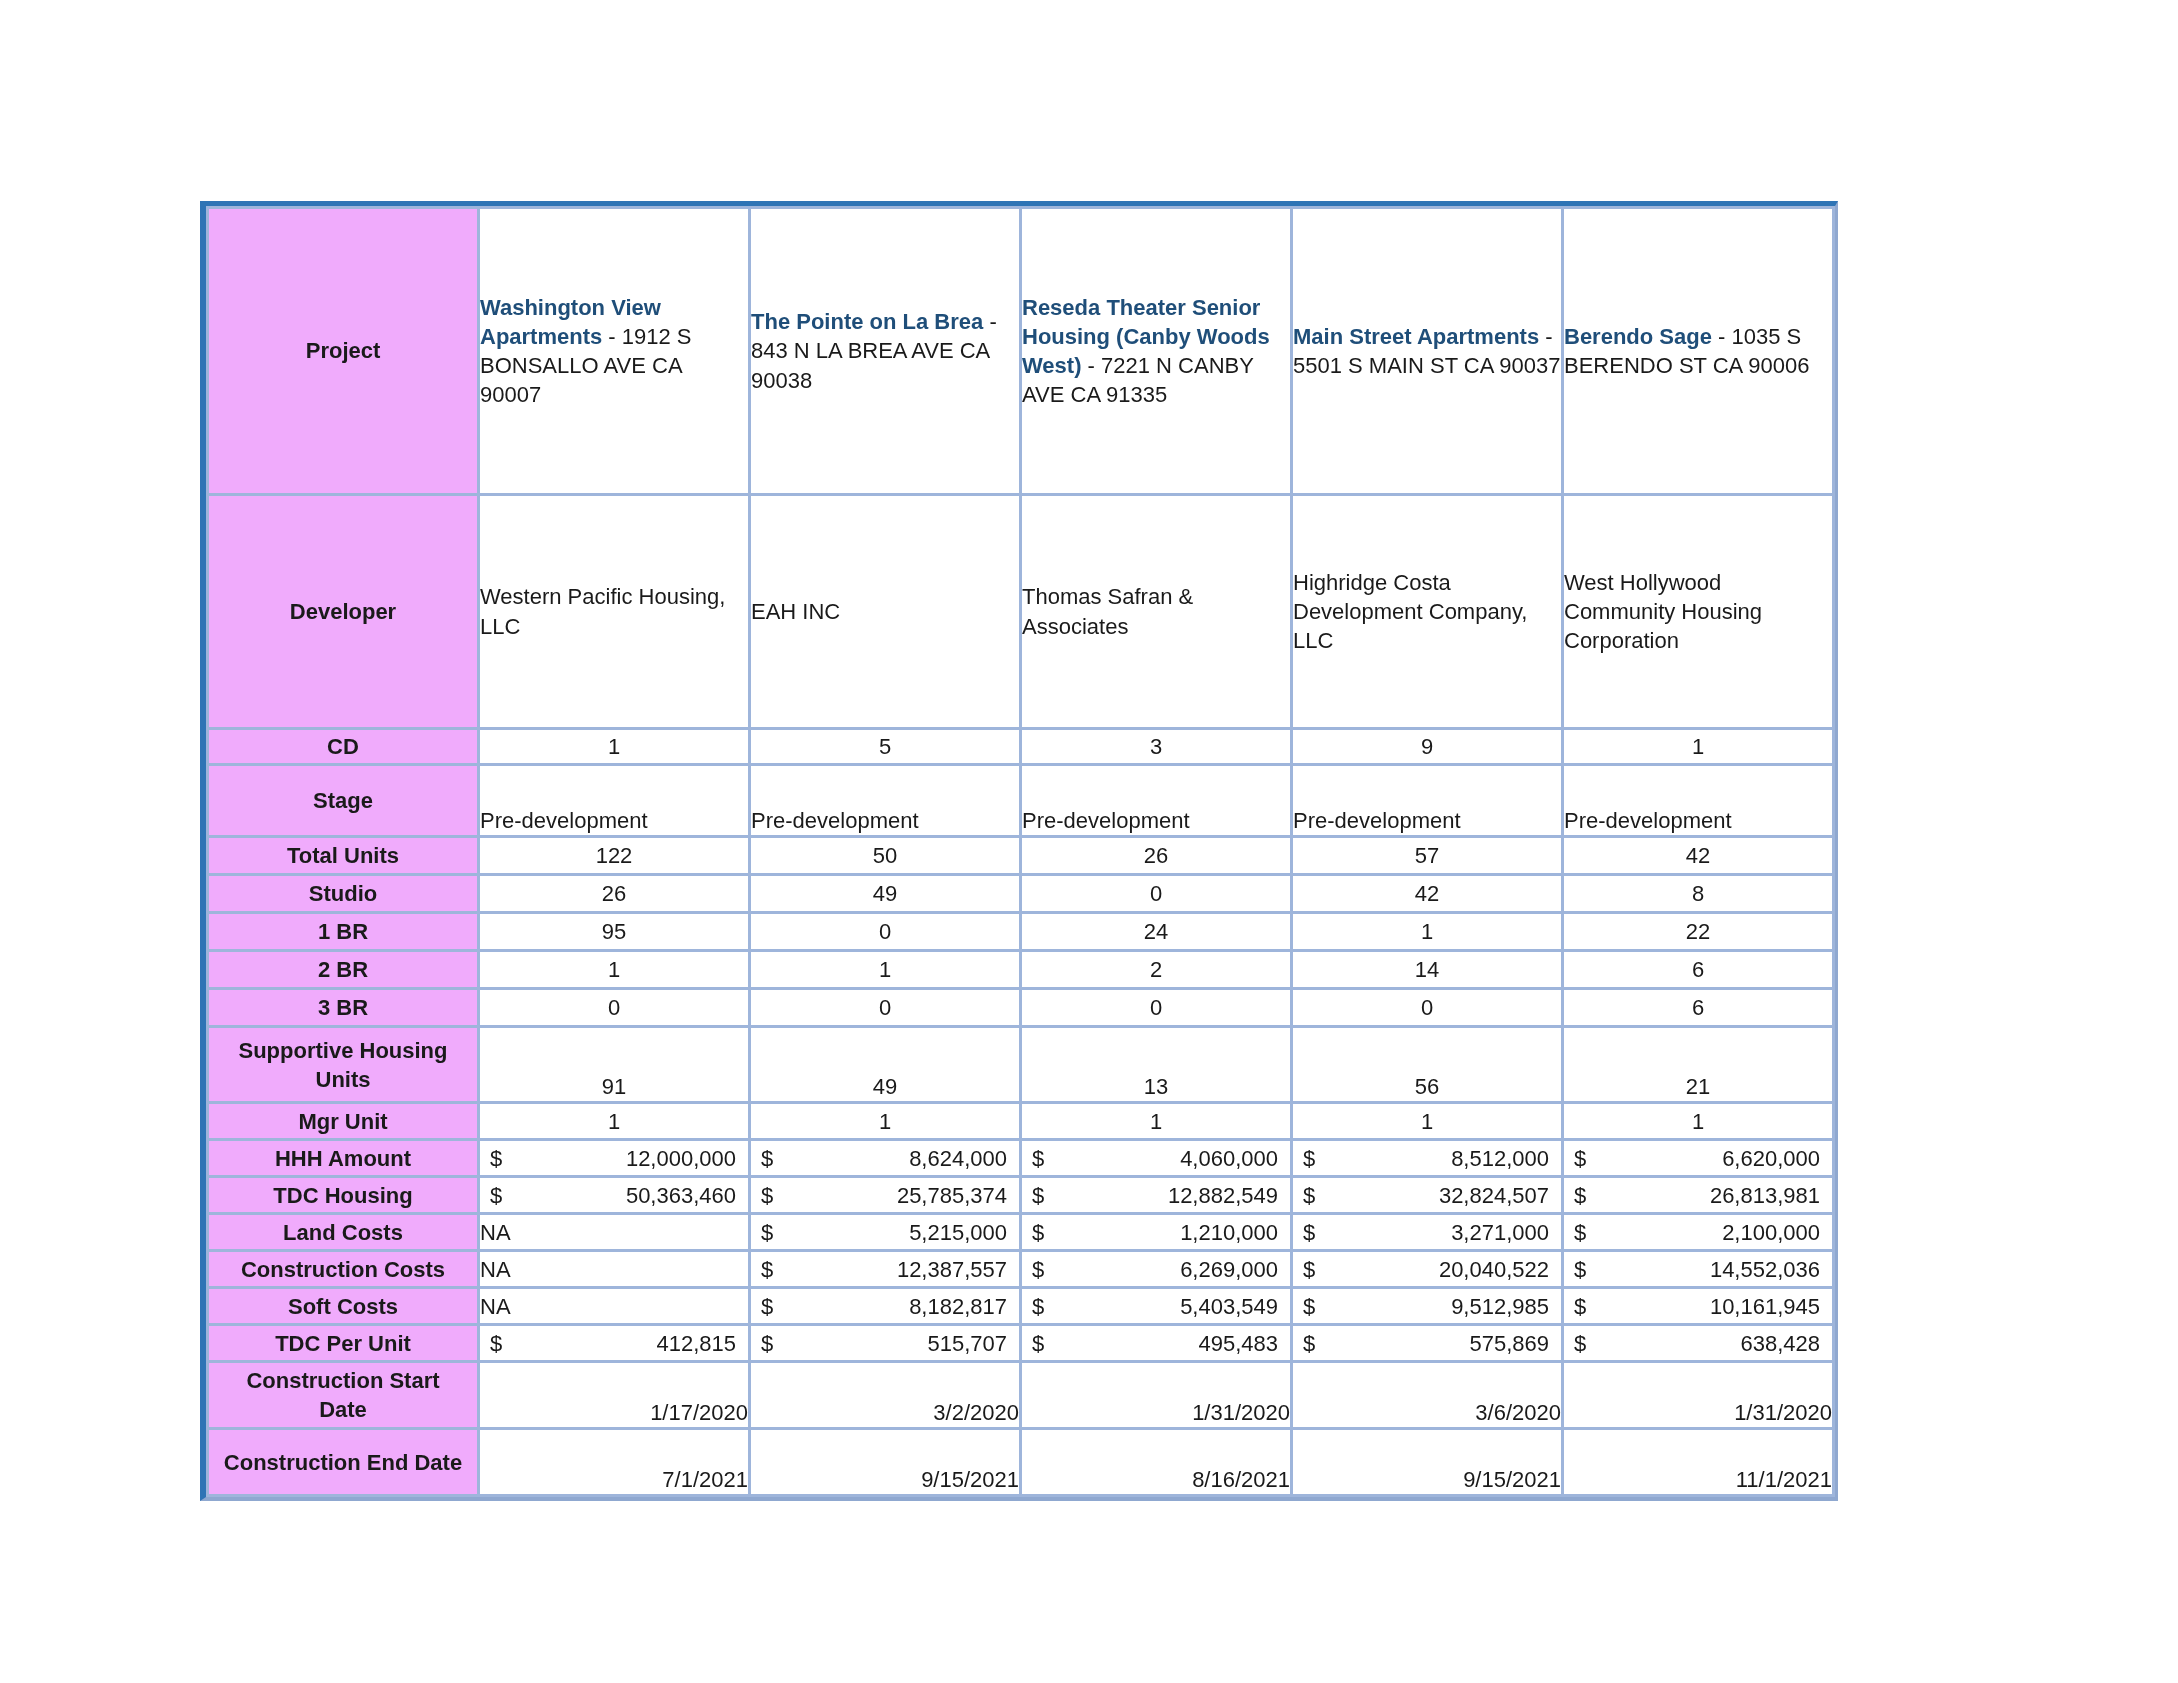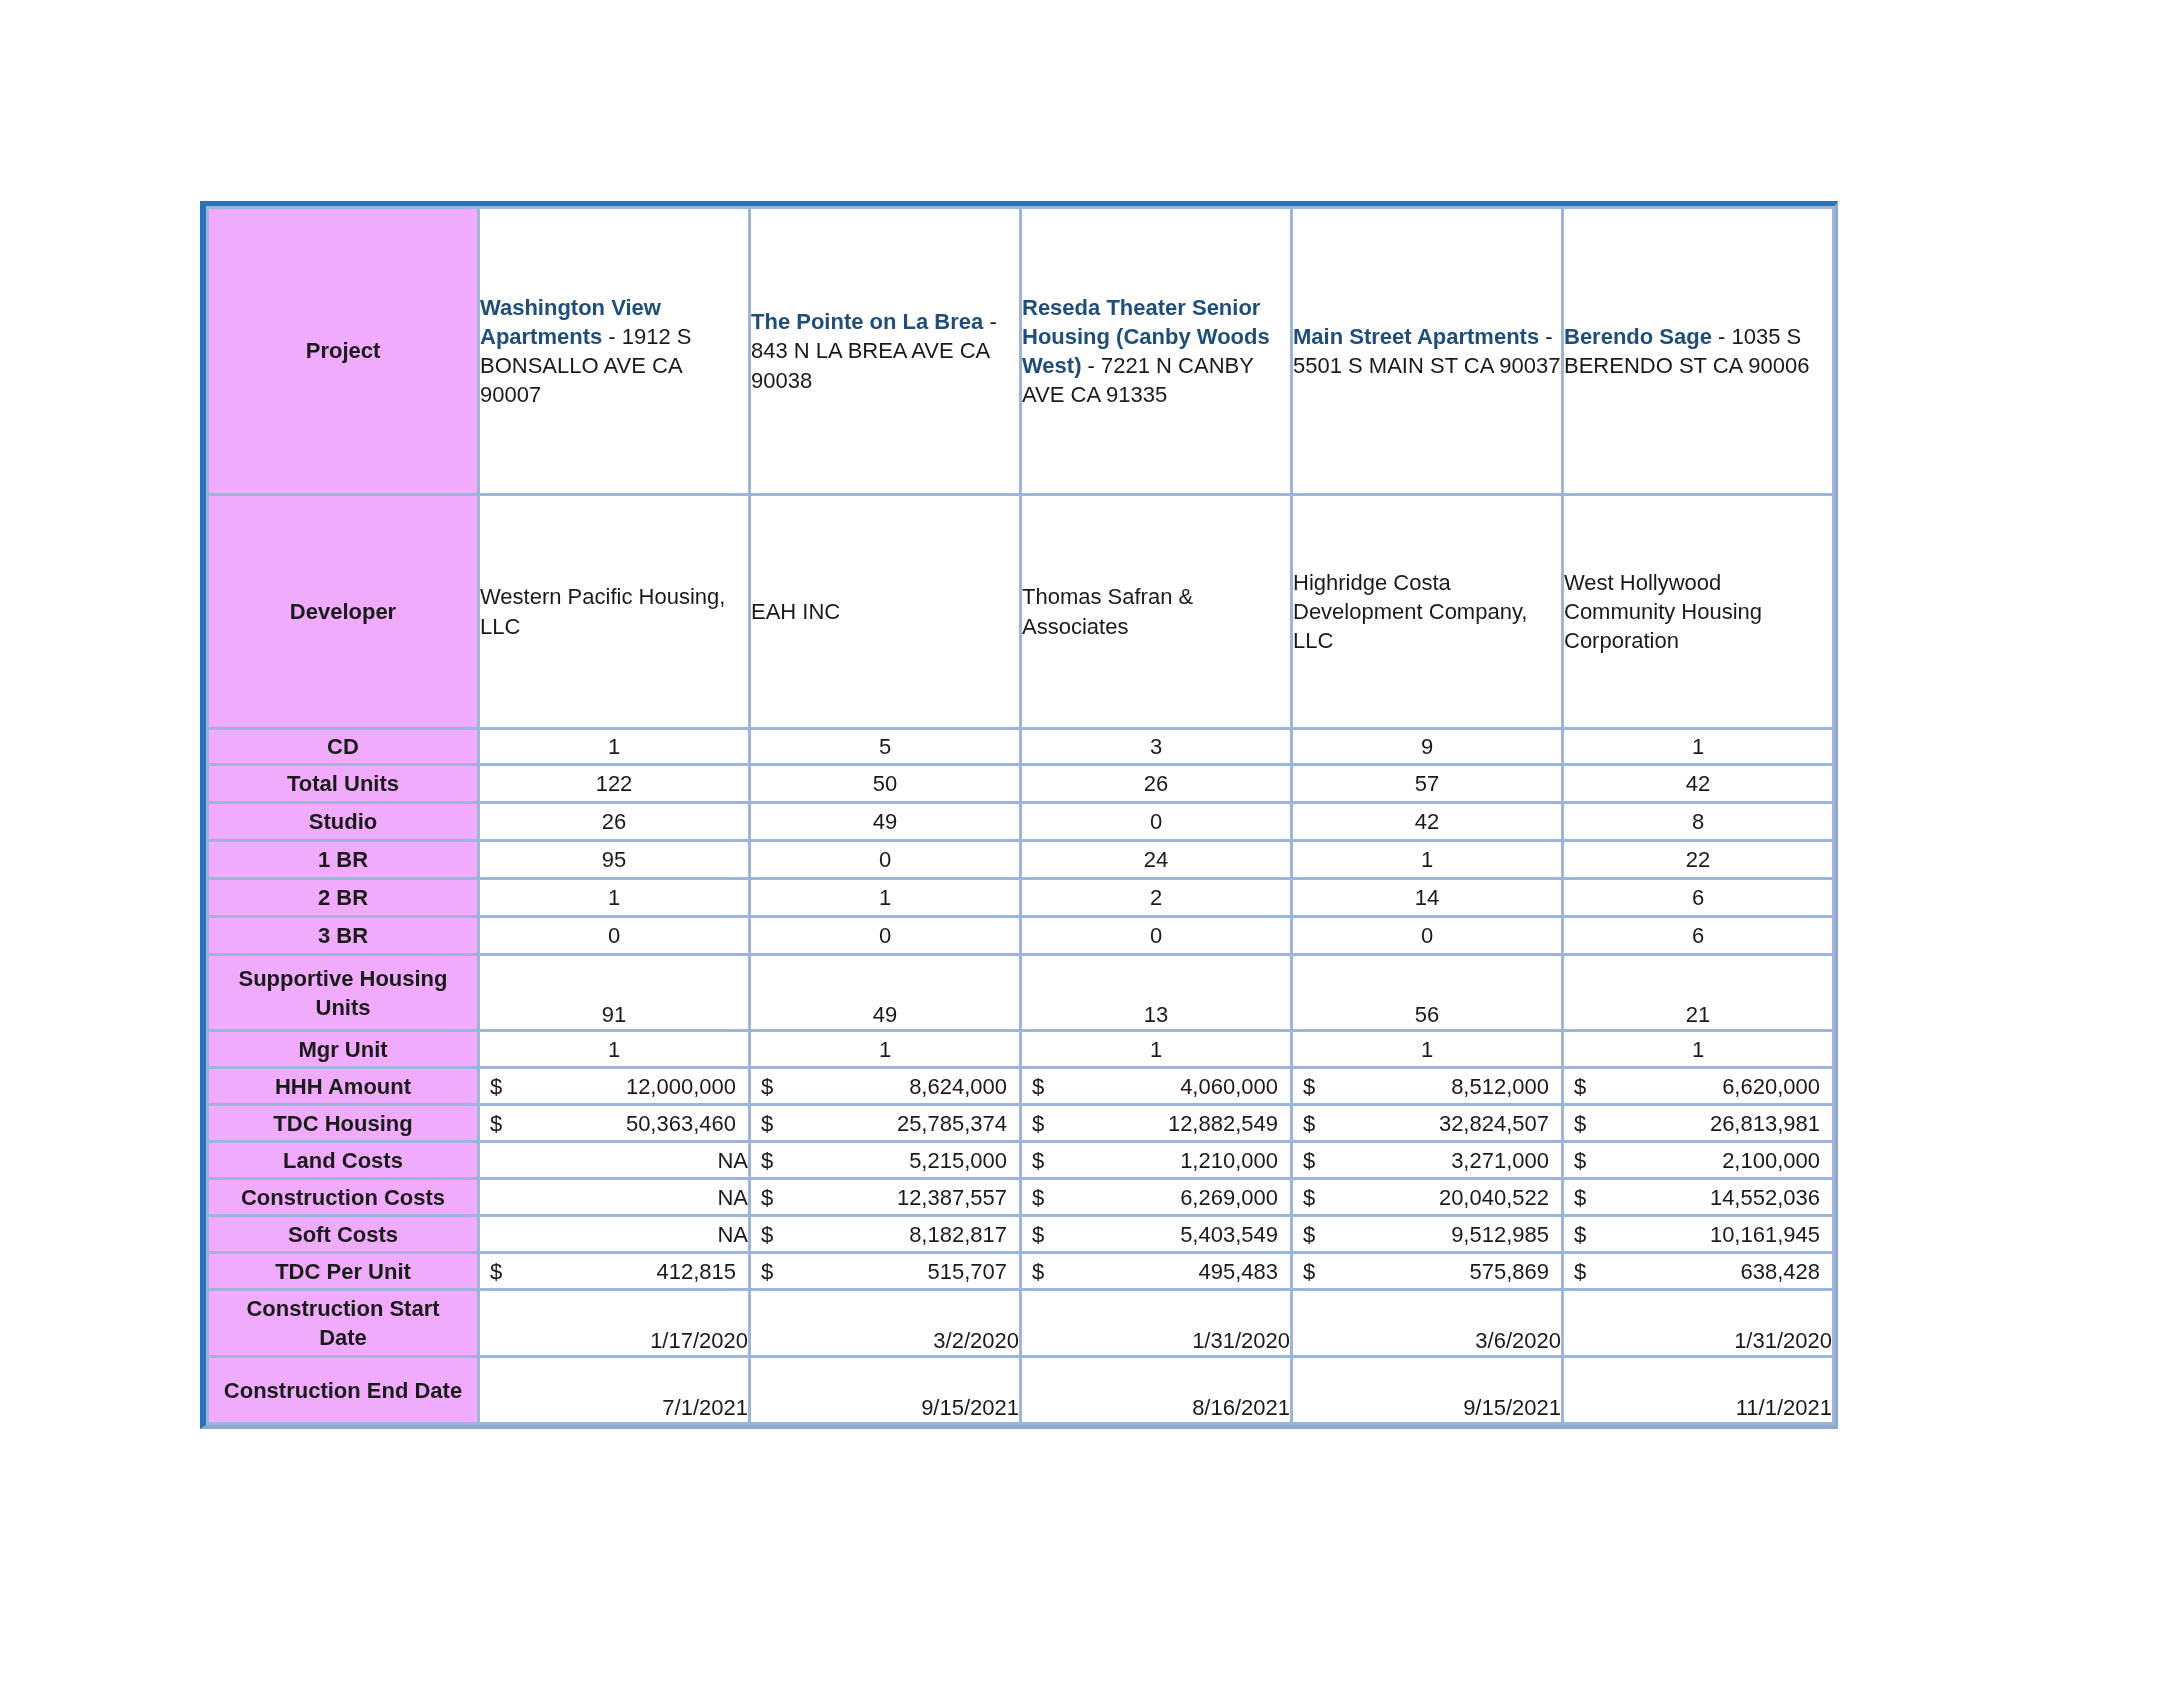--- a/index.html
+++ b/index.html
@@ -91,22 +91,21 @@
   td.cell-money {
     vertical-align: middle;
   }
   td.cell-money .money-flex {
     display: flex;
     justify-content: space-between;
     align-items: baseline;
     padding: 0 12px 0 10px;
   }
   td.cell-money.na {
-    text-align: right;
-    padding-left: 28px;
+    text-align: left;
   }
 </style>
 </head>
 <body>
 
 <div class="canvas">
   <div class="table-wrap">
     <table class="grid">
       <colgroup>
         <col style="width:271px">
@@ -134,20 +133,28 @@
             <td class="cell-dev">West Hollywood Community Housing Corporation</td>
           </tr>
           <tr style="height: 25px;">
             <th>CD</th>
             <td class="cell-center">1</td>
             <td class="cell-center">5</td>
             <td class="cell-center">3</td>
             <td class="cell-center">9</td>
             <td class="cell-center">1</td>
           </tr>
+          <tr style="height: 72px;">
+            <th>Stage</th>
+            <td class="cell-stage">Pre-development</td>
+            <td class="cell-stage">Pre-development</td>
+            <td class="cell-stage">Pre-development</td>
+            <td class="cell-stage">Pre-development</td>
+            <td class="cell-stage">Pre-development</td>
+          </tr>
           <tr style="height: 38px;">
             <th>Total Units</th>
             <td class="cell-center">122</td>
             <td class="cell-center">50</td>
             <td class="cell-center">26</td>
             <td class="cell-center">57</td>
             <td class="cell-center">42</td>
           </tr>
           <tr style="height: 38px;">
             <th>Studio</th>

